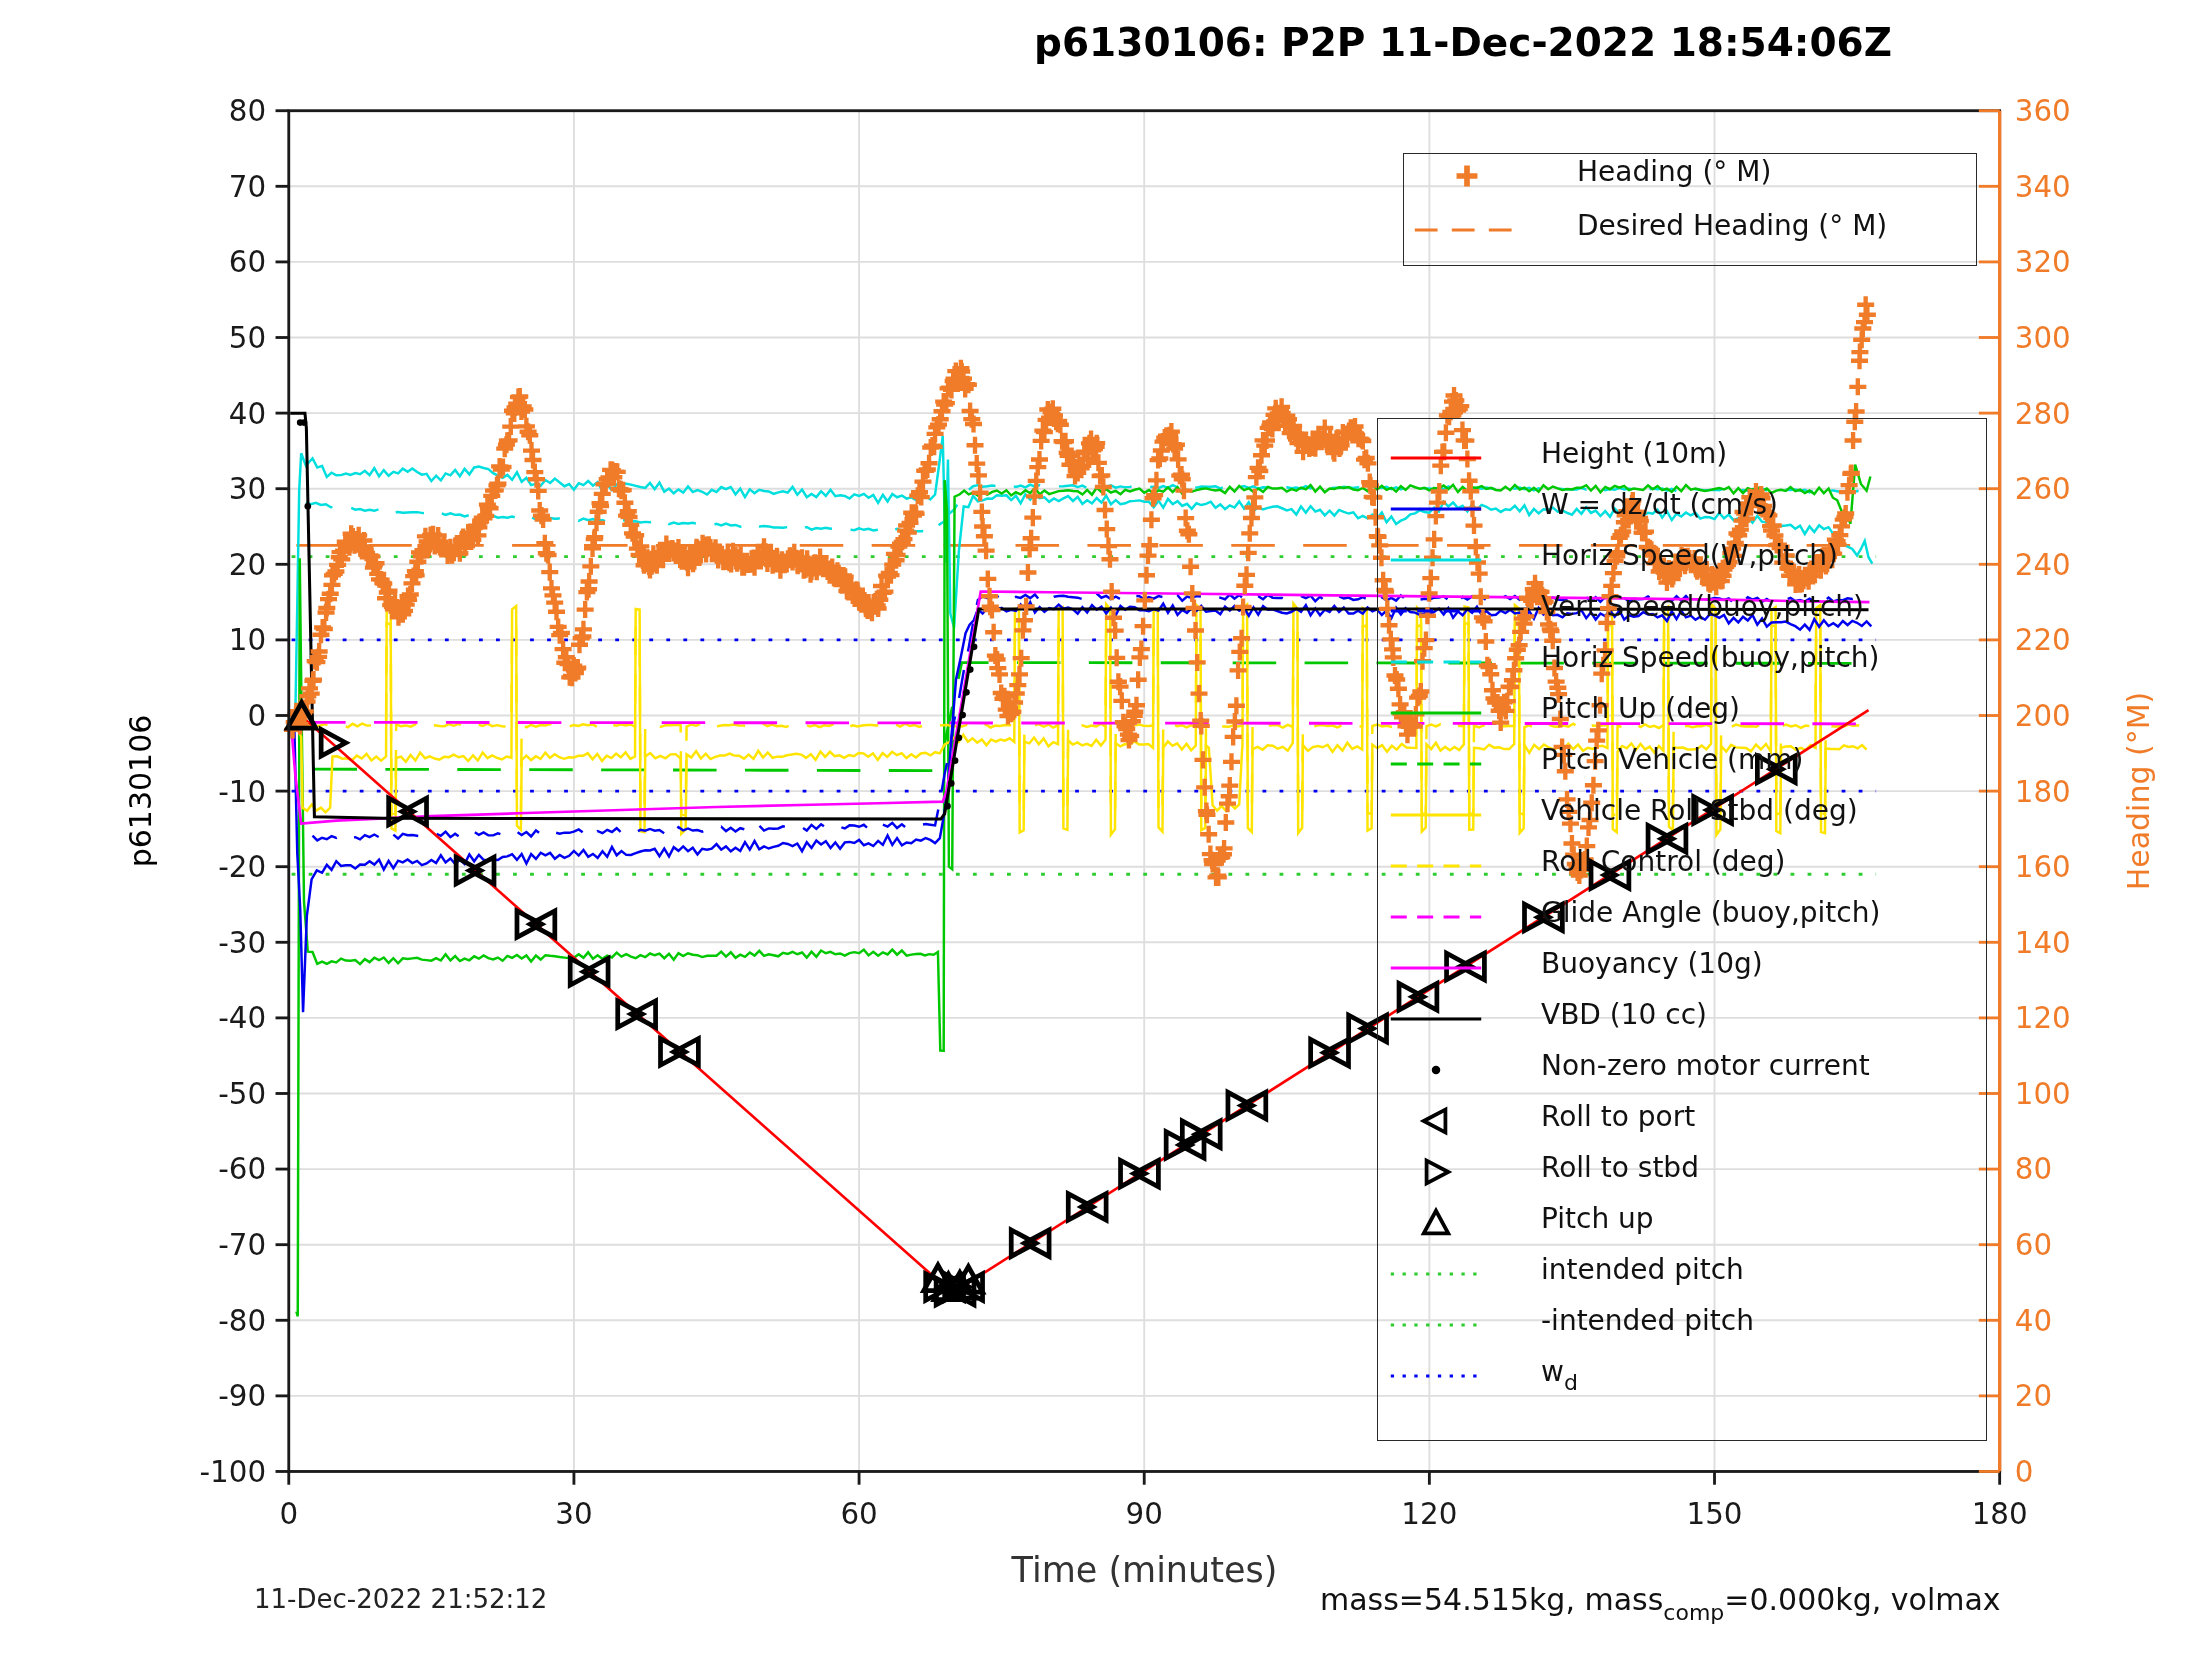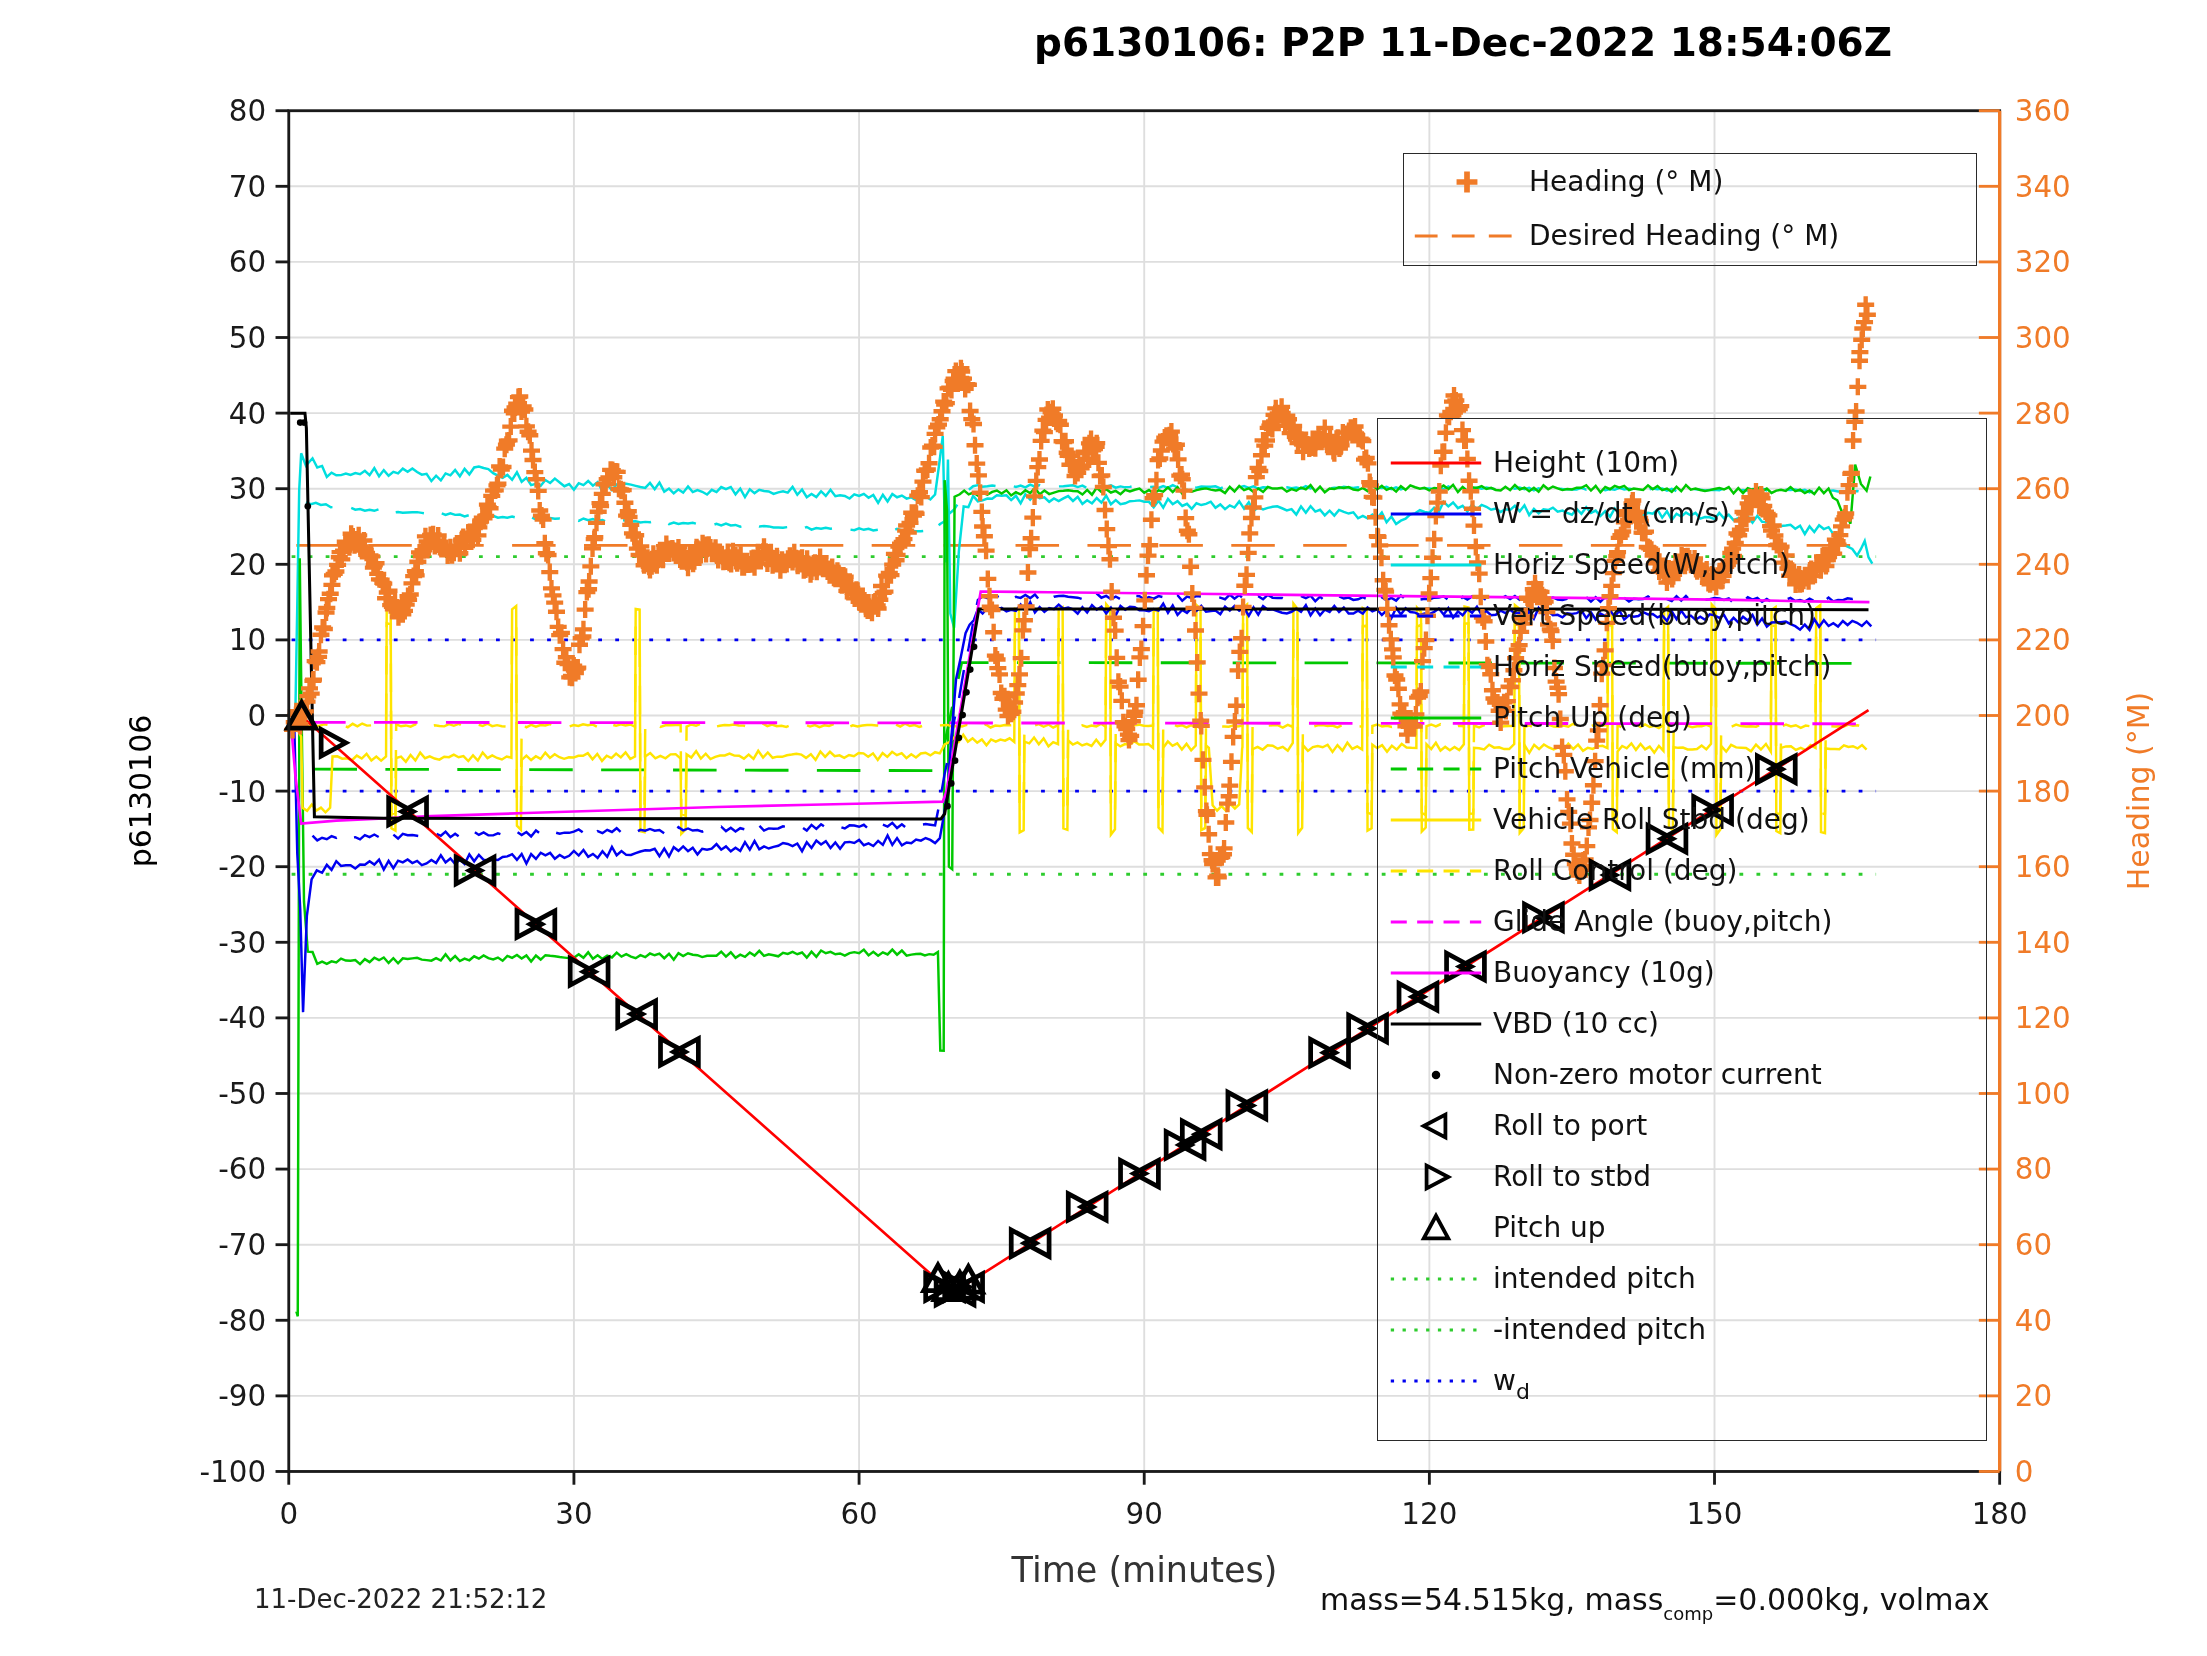--- a/index.html
+++ b/index.html
@@ -11,25 +11,25 @@
   .ylabel-left{position:absolute;left:-11.4px;top:791px;width:303px;text-align:center;
          transform:translate(0,-50%) rotate(-90deg);transform-origin:center;
          font-size:30px;color:#000;}
   .ylabel-right{position:absolute;left:1987px;top:791px;width:303px;text-align:center;
          transform:translate(0,-50%) rotate(-90deg);transform-origin:center;
          font-size:30px;}
   .xlabel{position:absolute;left:289px;top:1550px;width:1711px;text-align:center;
          font-size:35px;color:#333;}
   .stamp{position:absolute;left:254px;top:1584px;font-size:26px;color:#222;white-space:nowrap;}
   .mass{position:absolute;left:1320px;top:1582px;font-size:30px;color:#111;white-space:nowrap;}
-  .mass .lsub{font-size:18px;position:relative;top:9.5px;}
+  .mass .lsub{font-size:22px;position:relative;top:9.5px;}
   .legend{position:absolute;border:1.9px solid #2a2a2a;background:transparent;box-sizing:border-box;}
   .legend-top{left:1403px;top:153px;width:574px;height:113px;padding-top:0.9px;}
   .legend-right{left:1377px;top:418px;width:610px;height:1023px;padding-top:18px;}
-  .lrow{display:flex;align-items:center;height:51px;}
+  .lrow{display:flex;align-items:flex-start;height:51px;gap:48px;}
   .legend-top .lrow{height:54px;}
   .lswatch{width:115px;flex:0 0 auto;display:flex;justify-content:center;align-items:center;}
   .legend-top .lswatch{width:125px;}
   .llabel{font-size:28px;color:#111;white-space:nowrap;}
   .lsub{font-size:22px;position:relative;top:8.5px;}
 </style>
 </head>
 <body>
 
 <div class="stage">

